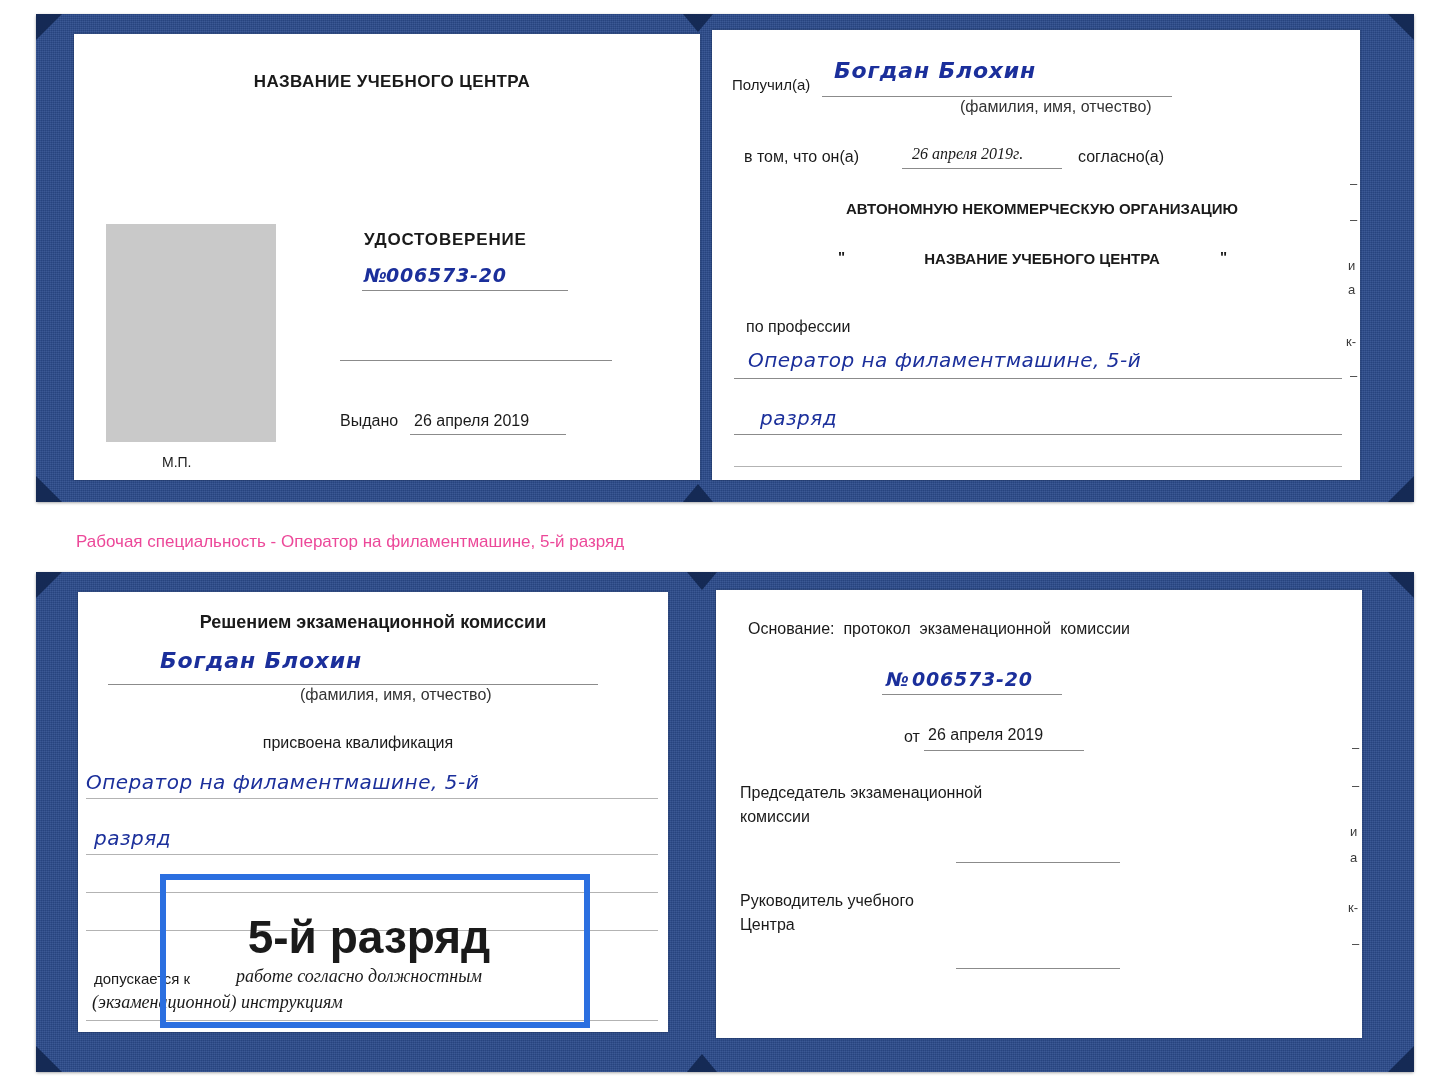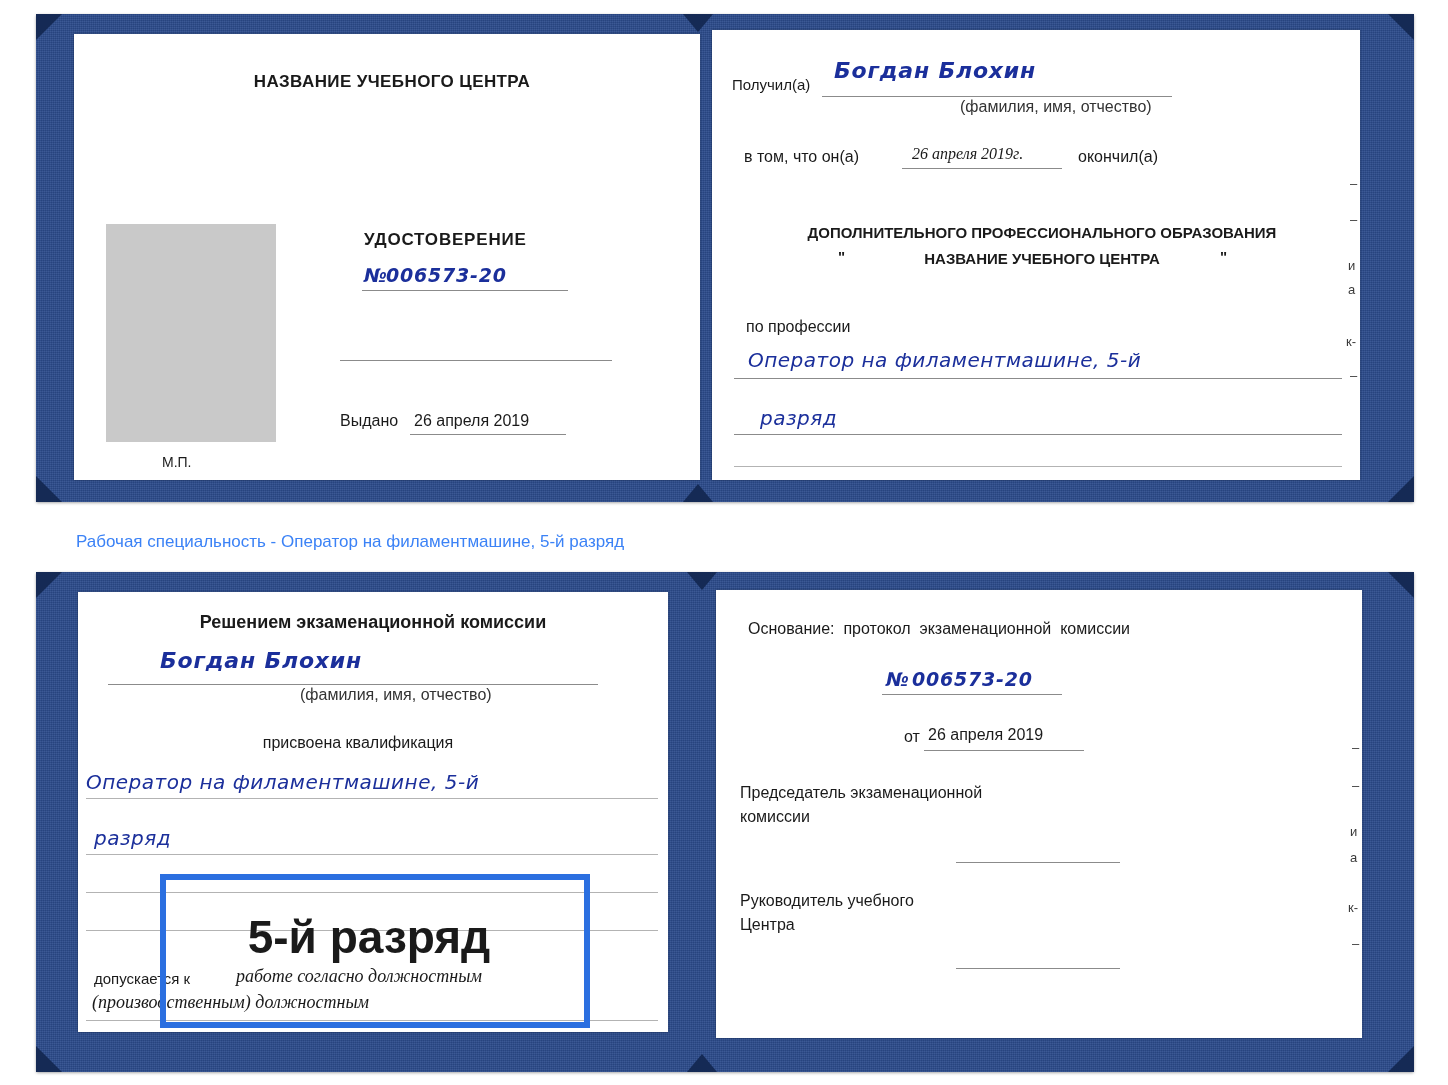--- a/index.html
+++ b/index.html
@@ -106,21 +106,21 @@
     font-size: 16px;
     color: #333;
   }
 
   
   #caption {
     position: absolute;
     left: 76px;
     top: 532px;
     font-size: 17px;
-    color: #3b82f6;
+    color: #ec4899;
   }
 
   
   .highlight-box {
     position: absolute;
     border: 6px solid #2b6fe0;
     background: transparent;
   }
   .highlight-text {
     position: absolute;
@@ -176,23 +176,23 @@
 <div class="page" style="left:712px; top:30px; width:648px; height:450px;">
   <div class="page-inner">
     <div class="t" style="left:20px; top:46px; font-size:15px;">Получил(а)</div>
     <div class="t hand-b" style="left:122px; top:28px; font-size:22px;">Богдан Блохин</div>
     <div class="rule" style="left:110px; top:66px; width:350px;"></div>
     <div class="t tiny" style="left:248px; top:68px;">(фамилия, имя, отчество)</div>
 
     <div class="t" style="left:32px; top:118px; font-size:16px;">в том, что он(а)</div>
     <div class="t ital" style="left:200px; top:115px; font-size:16px;">26 апреля 2019г.</div>
     <div class="rule" style="left:190px; top:138px; width:160px;"></div>
-    <div class="t" style="left:366px; top:118px; font-size:16px;">окончил(а)</div>
-
-    <div class="t bold center" style="left:40px; top:194px; width:580px; font-size:15px;">ДОПОЛНИТЕЛЬНОГО ПРОФЕССИОНАЛЬНОГО ОБРАЗОВАНИЯ</div>
+    <div class="t" style="left:366px; top:118px; font-size:16px;">согласно(а)</div>
+
+    <div class="t bold center" style="left:40px; top:170px; width:580px; font-size:15px;">АВТОНОМНУЮ НЕКОММЕРЧЕСКУЮ ОРГАНИЗАЦИЮ</div>
     <div class="t bold" style="left:126px; top:218px; font-size:15px;">"</div>
     <div class="t bold center" style="left:40px; top:220px; width:580px; font-size:15px;">НАЗВАНИЕ УЧЕБНОГО ЦЕНТРА</div>
     <div class="t bold" style="left:508px; top:218px; font-size:15px;">"</div>
 
     <div class="t" style="left:34px; top:288px; font-size:16px;">по профессии</div>
 
     <div class="t hand" style="left:36px; top:318px; font-size:20px;">Оператор на филаментмашине, 5-й</div>
     <div class="rule" style="left:22px; top:348px; width:608px;"></div>
     <div class="t hand" style="left:48px; top:376px; font-size:20px;">разряд</div>
     <div class="rule" style="left:22px; top:404px; width:608px;"></div>
@@ -232,21 +232,21 @@
 
     <div class="t hand" style="left:8px; top:178px; font-size:20px;">Оператор на филаментмашине, 5-й</div>
     <div class="rule-thin" style="left:8px; top:206px; width:572px;"></div>
     <div class="t hand" style="left:16px; top:234px; font-size:20px;">разряд</div>
     <div class="rule-thin" style="left:8px; top:262px; width:572px;"></div>
     <div class="rule-thin" style="left:8px; top:300px; width:572px;"></div>
     <div class="rule-thin" style="left:8px; top:338px; width:572px;"></div>
 
     <div class="t" style="left:16px; top:378px; font-size:15px;">допускается к</div>
     <div class="t ital" style="left:158px; top:374px; font-size:18px;">работе согласно должностным</div>
-    <div class="t ital" style="left:14px; top:400px; font-size:18px;">(производственным) должностным</div>
+    <div class="t ital" style="left:14px; top:400px; font-size:18px;">(экзаменационной) инструкциям</div>
     <div class="rule-thin" style="left:8px; top:428px; width:572px;"></div>
   </div>
 </div>
 
 <div class="page" style="left:716px; top:590px; width:646px; height:448px;">
   <div class="page-inner">
     <div class="t" style="left:32px; top:30px; font-size:16px;">Основание:  протокол  экзаменационной  комиссии</div>
 
     <div class="t hand-b" style="left:170px; top:78px; font-size:19px;">№</div>
     <div class="t hand-b" style="left:196px; top:78px; font-size:19px;">006573-20</div>

